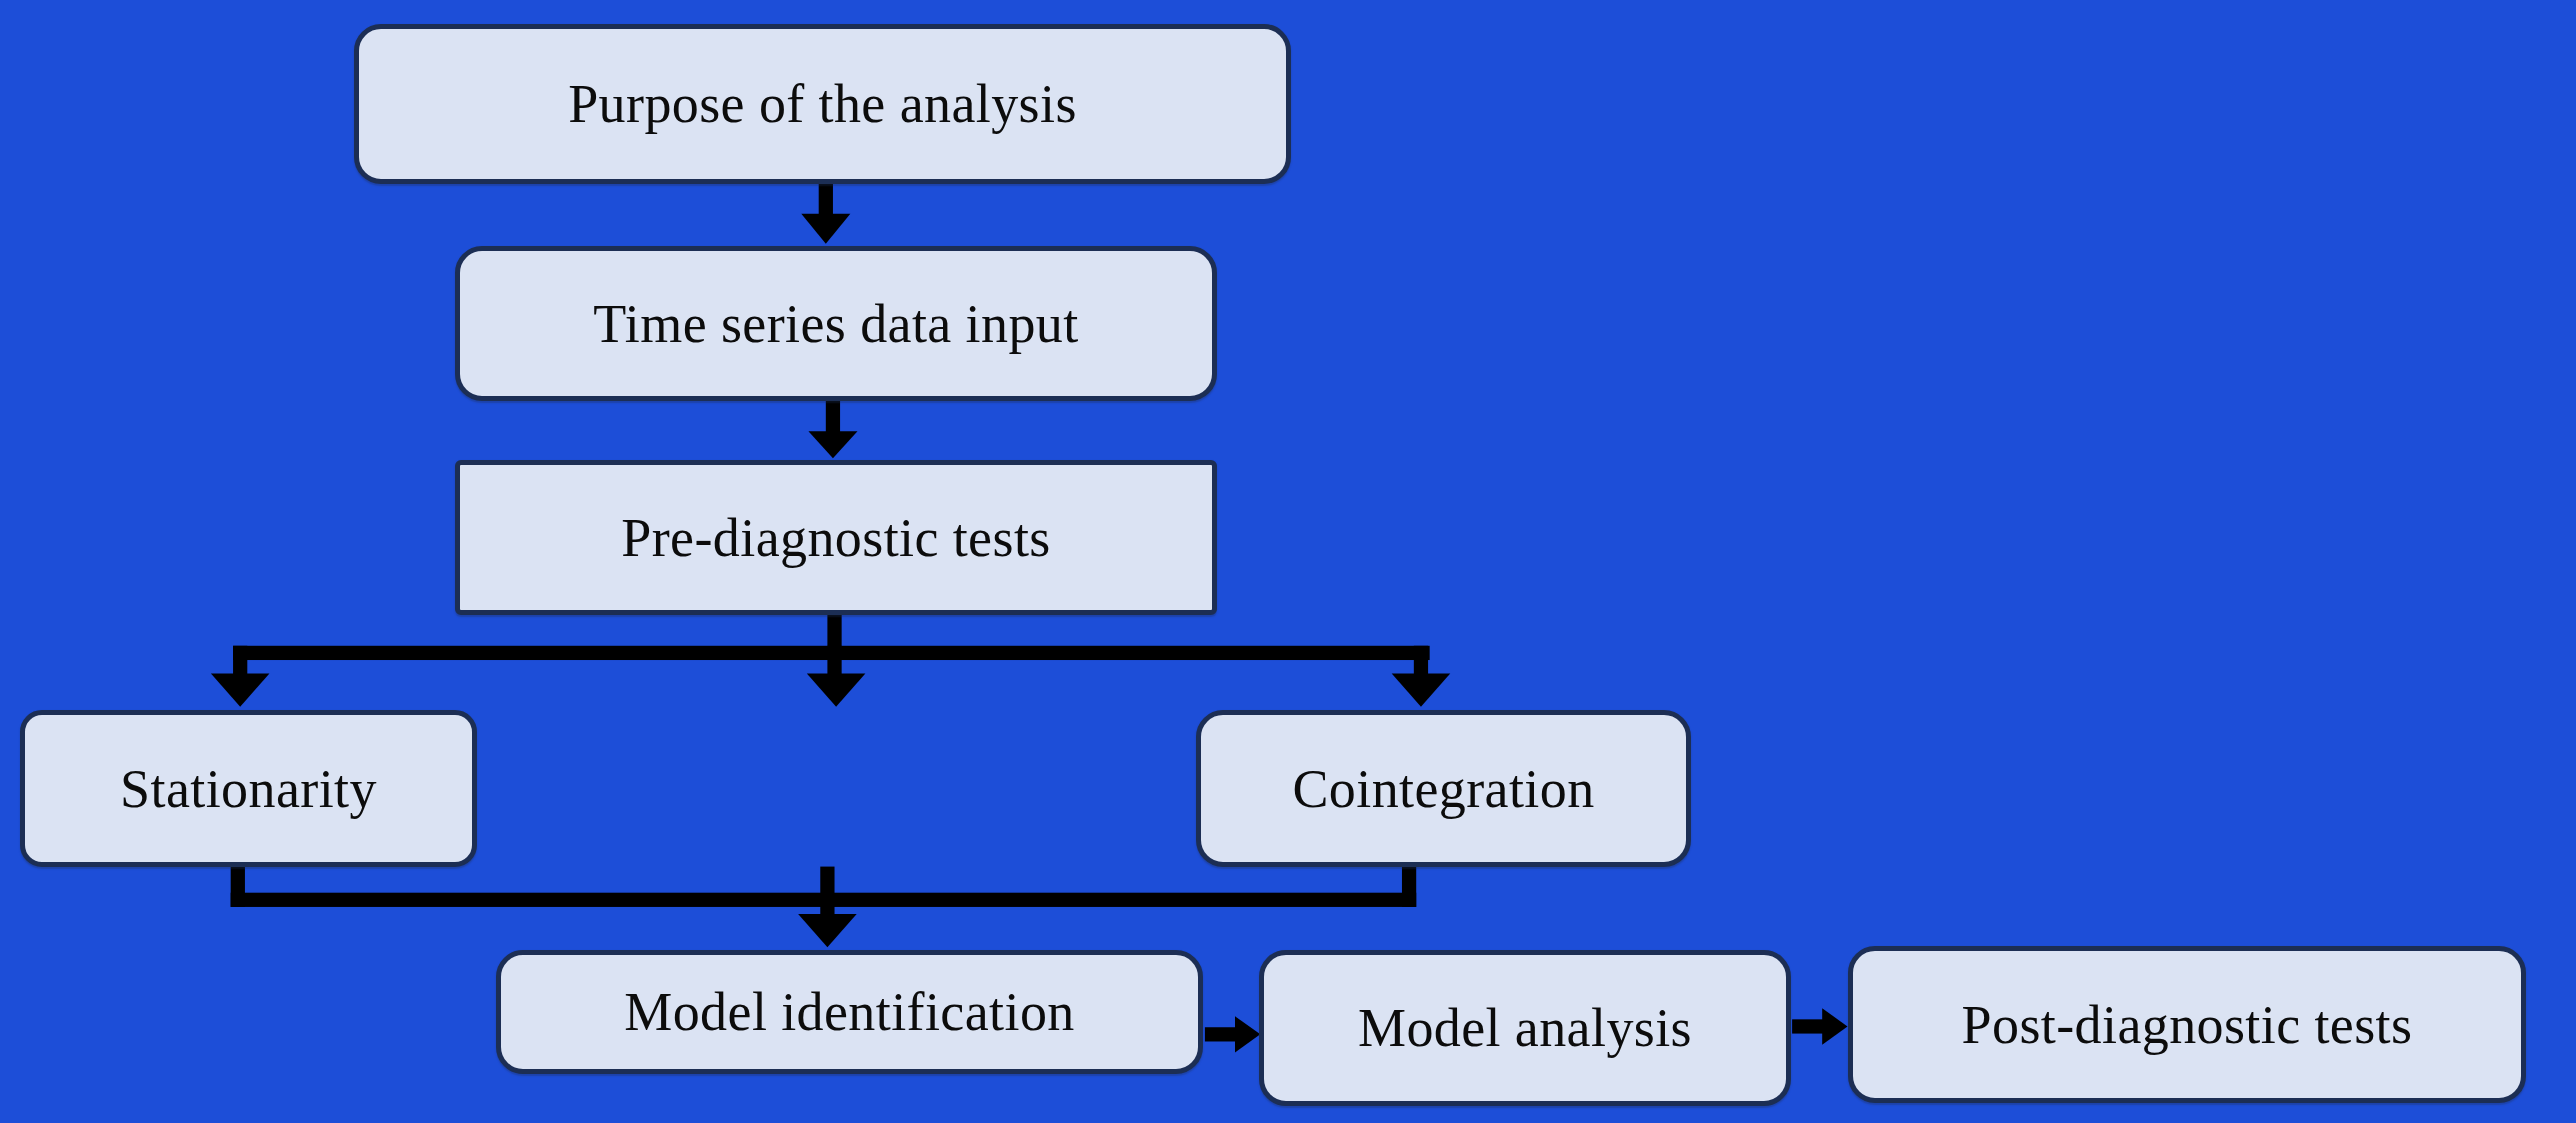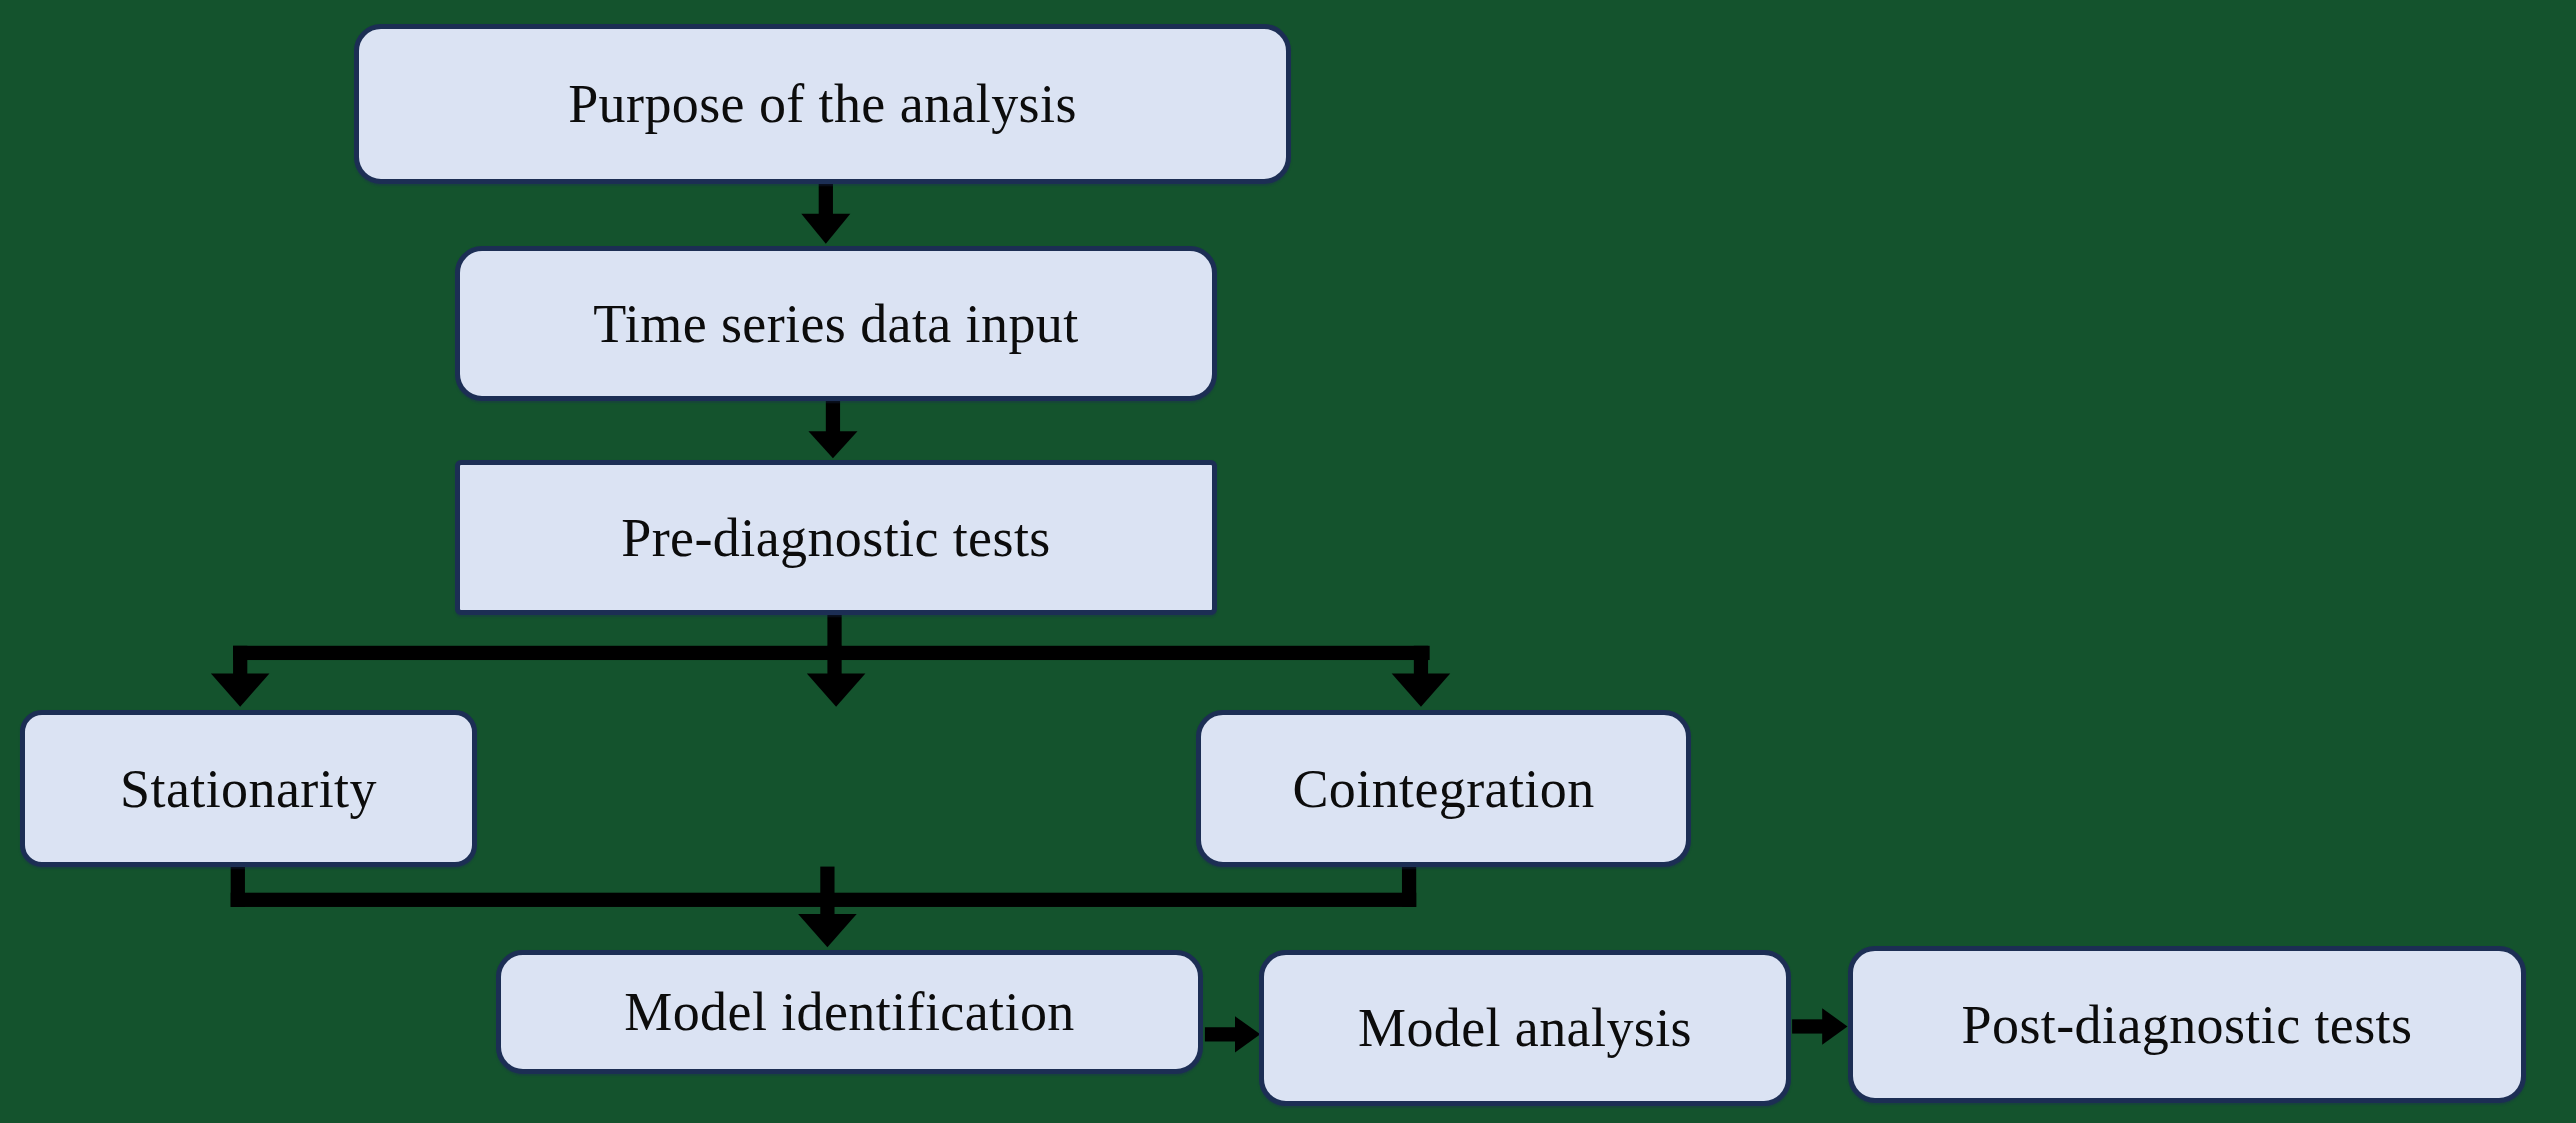--- a/index.html
+++ b/index.html
@@ -5,21 +5,21 @@
   html, body {
     margin: 0;
     padding: 0;
     background: #ffffff;
     font-family: "Liberation Serif", serif;
   }
   .canvas {
     position: relative;
     width: 2576px;
     height: 1123px;
-    background: #14532d;
+    background: #1d4ed8;
     overflow: hidden;
   }
   .connectors {
     position: absolute;
     left: 0;
     top: 0;
     width: 2576px;
     height: 1123px;
     z-index: 1;
   }

